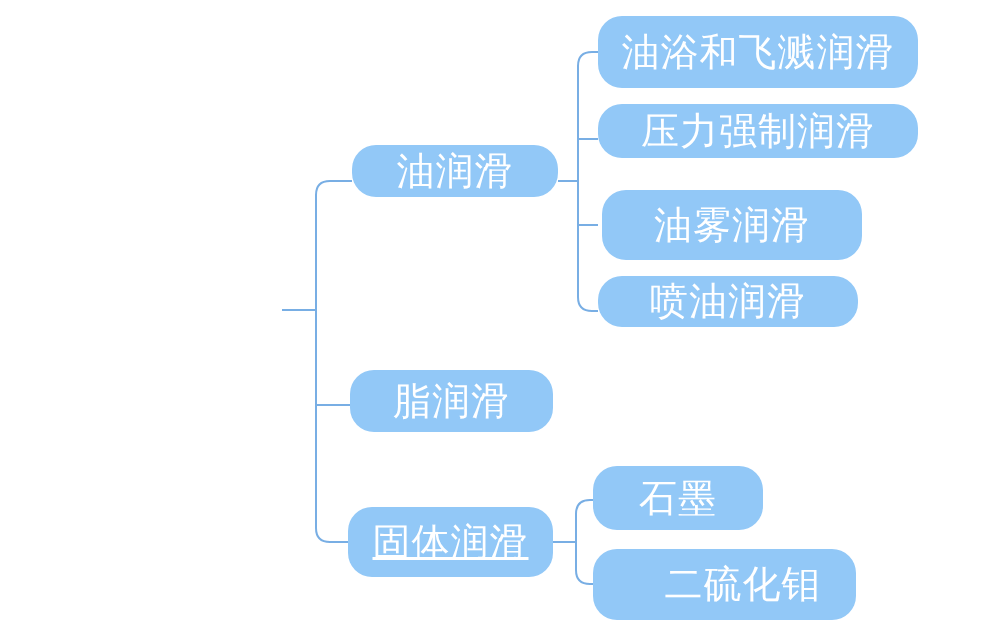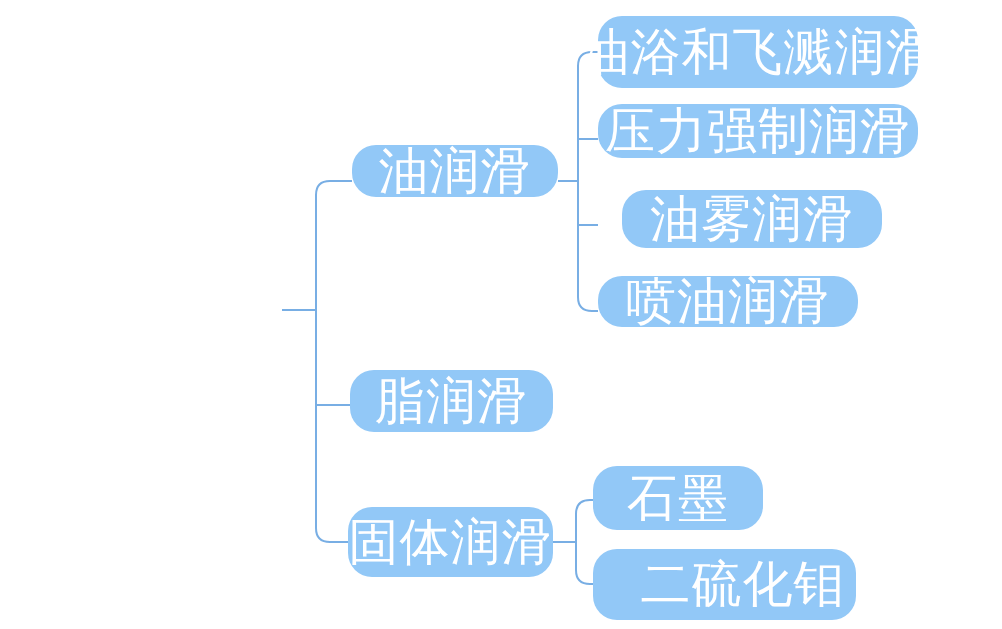--- a/index.html
+++ b/index.html
@@ -28,21 +28,21 @@
     stroke-width: 2;
   }
   .node {
     position: absolute;
     background: var(--node-fill, #92C8F7);
     color: var(--node-text, #ffffff);
     border-radius: 24px;
     display: flex;
     align-items: center;
     justify-content: center;
-    font-size: 50px;
+    font-size: 38px;
     letter-spacing: 1px;
     white-space: nowrap;
     box-sizing: border-box;
     cursor: default;
   }
   .node.root {
     font-weight: bold;
     font-size: 40px;
   }
 </style>
@@ -64,27 +64,27 @@
 
     <path d="M553 542 H576"></path>
     <path d="M593 500 H590 Q576 500 576 514 V570 Q576 584 590 584 H593"></path>
   </svg>
 
 
   <div class="node" style="left:352px; top:145px; width:206px; height:52px;">油润滑</div>
 
   <div class="node" style="left:350px; top:370px; width:203px; height:62px;">脂润滑</div>
 
-  <div class="node" style="left:348px; top:507px; width:205px; height:70px;">固体润滑</div>
+  <div class="node" style="left:348px; top:507px; width:205px; height:70px;text-decoration:underline;">固体润滑</div>
 
   <div class="node" style="left:598px; top:16px; width:320px; height:72px;">油浴和飞溅润滑</div>
 
   <div class="node" style="left:598px; top:104px; width:320px; height:54px;">压力强制润滑</div>
 
-  <div class="node" style="left:622px; top:190px; width:260px; height:58px;">油雾润滑</div>
+  <div class="node" style="left:602px; top:190px; width:260px; height:70px;">油雾润滑</div>
 
   <div class="node" style="left:598px; top:276px; width:260px; height:51px;">喷油润滑</div>
 
   <div class="node" style="left:593px; top:466px; width:170px; height:64px;">石墨</div>
 
   <div class="node" style="left:593px; top:549px; width:263px; height:71px;padding-left:36px;">二硫化钼</div>
 
 </div>
 
 </body></html>

